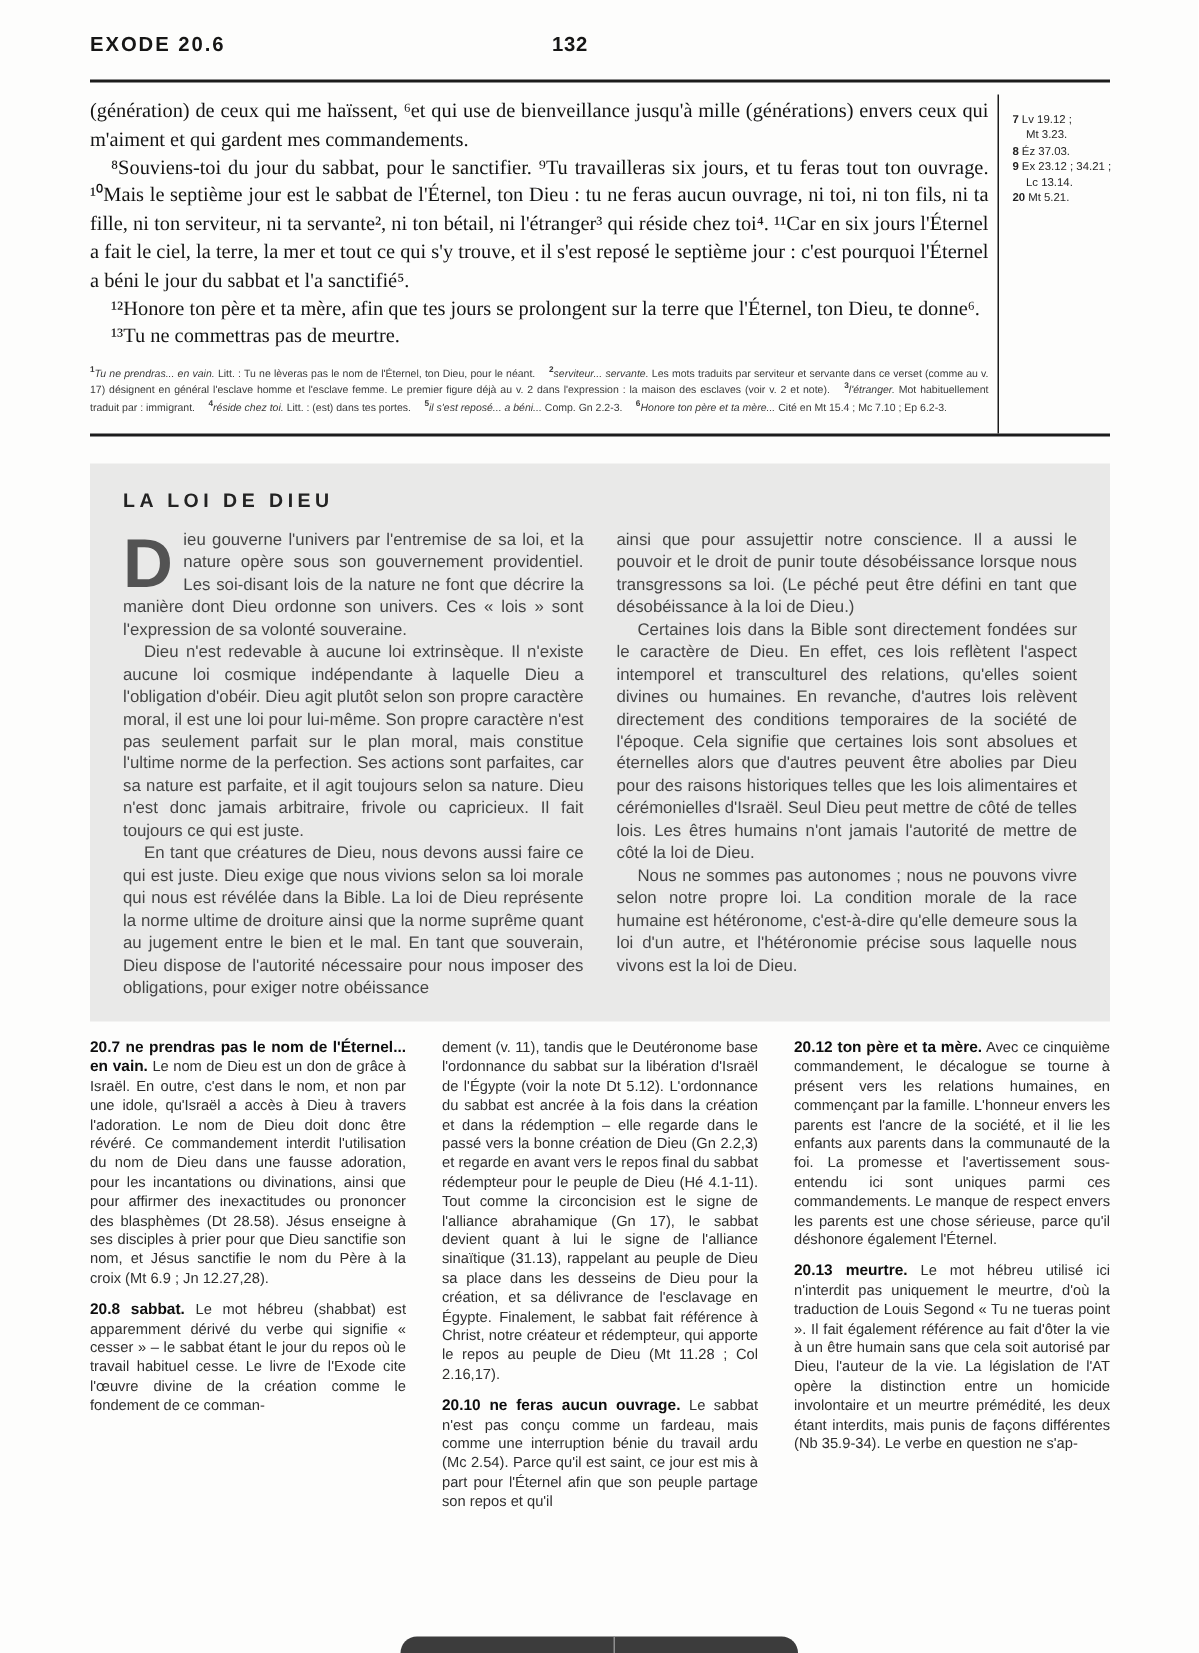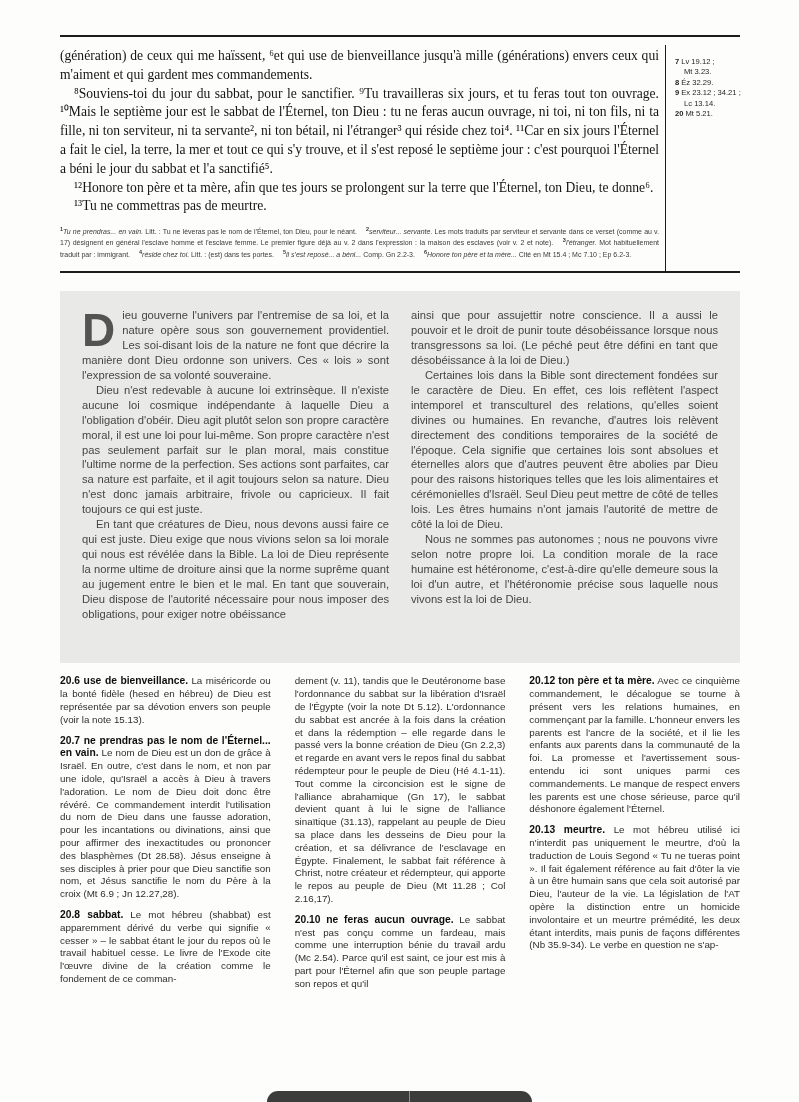--- a/index.html
+++ b/index.html
@@ -92,20 +92,24 @@
   }
   .nav-left { width:54%; border-right:1px solid #8e8e8e; box-sizing:border-box; }
   .nav-right { flex:1; }
 </style>
 </head>
 <body>
 
 <div class="page">
   <div class="content">
 
+    <div class="page-header">
+      <span class="running-head">EXODE 20.6</span>
+      <span class="page-num">132</span>
+    </div>
     <div class="header-rule"></div>
 
     <div class="scripture-row">
       <div class="scripture-main">
         <div class="verse-text">
           <p class="flush">(génération) de ceux qui me haïssent, ⁶et qui use de bienveillance jusqu'à mille (générations) envers ceux qui m'aiment et qui gardent mes commandements.</p>
           <p>⁸Souviens-toi du jour du sabbat, pour le sanctifier. ⁹Tu travailleras six jours, et tu feras tout ton ouvrage. ¹⁰Mais le septième jour est le sabbat de l'Éternel, ton Dieu : tu ne feras aucun ouvrage, ni toi, ni ton fils, ni ta fille, ni ton serviteur, ni ta servante², ni ton bétail, ni l'étranger³ qui réside chez toi⁴. ¹¹Car en six jours l'Éternel a fait le ciel, la terre, la mer et tout ce qui s'y trouve, et il s'est reposé le septième jour : c'est pourquoi l'Éternel a béni le jour du sabbat et l'a sanctifié⁵.</p>
           <p>¹²Honore ton père et ta mère, afin que tes jours se prolongent sur la terre que l'Éternel, ton Dieu, te donne⁶.</p>
           <p>¹³Tu ne commettras pas de meurtre.</p>
         </div>
@@ -114,46 +118,46 @@
           <span class="fn"><sup>2</sup><i>serviteur... servante.</i> <span>Les mots traduits par serviteur et servante dans ce verset (comme au v. 17) désignent en général l'esclave homme et l'esclave femme. Le premier figure déjà au v. 2 dans l'expression : la maison des esclaves (voir v. 2 et note).</span></span>
           <span class="fn"><sup>3</sup><i>l'étranger.</i> <span>Mot habituellement traduit par : immigrant.</span></span>
           <span class="fn"><sup>4</sup><i>réside chez toi.</i> <span>Litt. : (est) dans tes portes.</span></span>
           <span class="fn"><sup>5</sup><i>il s'est reposé... a béni...</i> <span>Comp. Gn 2.2-3.</span></span>
           <span class="fn"><sup>6</sup><i>Honore ton père et ta mère...</i> <span>Cité en Mt 15.4 ; Mc 7.10 ; Ep 6.2-3.</span></span>
         </div>
       </div>
       <div class="margin-refs">
         <div class="mr"><b>7</b><span>Lv 19.12 ;</span></div>
         <div class="mr cont"><span>Mt 3.23.</span></div>
-        <div class="mr"><b>8</b><span>Éz 32.29.</span></div>
+        <div class="mr"><b>8</b><span>Éz 37.03.</span></div>
         <div class="mr"><b>9</b><span>Ex 23.12 ; 34.21 ;</span></div>
         <div class="mr cont"><span>Lc 13.14.</span></div>
         <div class="mr"><b>20</b><span>Mt 5.21.</span></div>
       </div>
     </div>
     <div class="bottom-rule"></div>
 
     <section class="article-box">
+      <h2 class="article-title">LA LOI DE DIEU</h2>
       <div class="article-cols">
         <div class="acol">
           <p class="flush"><span class="dropcap">D</span><span>ieu gouverne l'univers par l'entremise de sa loi, et la nature opère sous son gouvernement providentiel. Les soi-disant lois de la nature ne font que décrire la manière dont Dieu ordonne son univers. Ces « lois » sont l'expression de sa volonté souveraine.</span></p>
           <p>Dieu n'est redevable à aucune loi extrinsèque. Il n'existe aucune loi cosmique indépendante à laquelle Dieu a l'obligation d'obéir. Dieu agit plutôt selon son propre caractère moral, il est une loi pour lui-même. Son propre caractère n'est pas seulement parfait sur le plan moral, mais constitue l'ultime norme de la perfection. Ses actions sont parfaites, car sa nature est parfaite, et il agit toujours selon sa nature. Dieu n'est donc jamais arbitraire, frivole ou capricieux. Il fait toujours ce qui est juste.</p>
           <p>En tant que créatures de Dieu, nous devons aussi faire ce qui est juste. Dieu exige que nous vivions selon sa loi morale qui nous est révélée dans la Bible. La loi de Dieu représente la norme ultime de droiture ainsi que la norme suprême quant au jugement entre le bien et le mal. En tant que souverain, Dieu dispose de l'autorité nécessaire pour nous imposer des obligations, pour exiger notre obéissance</p>
         </div>
         <div class="acol">
           <p class="flush">ainsi que pour assujettir notre conscience. Il a aussi le pouvoir et le droit de punir toute désobéissance lorsque nous transgressons sa loi. (Le péché peut être défini en tant que désobéissance à la loi de Dieu.)</p>
           <p>Certaines lois dans la Bible sont directement fondées sur le caractère de Dieu. En effet, ces lois reflètent l'aspect intemporel et transculturel des relations, qu'elles soient divines ou humaines. En revanche, d'autres lois relèvent directement des conditions temporaires de la société de l'époque. Cela signifie que certaines lois sont absolues et éternelles alors que d'autres peuvent être abolies par Dieu pour des raisons historiques telles que les lois alimentaires et cérémonielles d'Israël. Seul Dieu peut mettre de côté de telles lois. Les êtres humains n'ont jamais l'autorité de mettre de côté la loi de Dieu.</p>
           <p>Nous ne sommes pas autonomes ; nous ne pouvons vivre selon notre propre loi. La condition morale de la race humaine est hétéronome, c'est-à-dire qu'elle demeure sous la loi d'un autre, et l'hétéronomie précise sous laquelle nous vivons est la loi de Dieu.</p>
         </div>
       </div>
     </section>
 
     <section class="study-notes">
       <div class="ncol">
-        <p><b>20.6 use de bienveillance.</b> <span>La miséricorde ou la bonté fidèle (hesed en hébreu) de Dieu est représentée par sa dévotion envers son peuple (voir la note 15.13).</span></p>
         <p><b>20.7 ne prendras pas le nom de l'Éternel... en vain.</b> <span>Le nom de Dieu est un don de grâce à Israël. En outre, c'est dans le nom, et non par une idole, qu'Israël a accès à Dieu à travers l'adoration. Le nom de Dieu doit donc être révéré. Ce commandement interdit l'utilisation du nom de Dieu dans une fausse adoration, pour les incantations ou divinations, ainsi que pour affirmer des inexactitudes ou prononcer des blasphèmes (Dt 28.58). Jésus enseigne à ses disciples à prier pour que Dieu sanctifie son nom, et Jésus sanctifie le nom du Père à la croix (Mt 6.9 ; Jn 12.27,28).</span></p>
         <p><b>20.8 sabbat.</b> <span>Le mot hébreu (shabbat) est apparemment dérivé du verbe qui signifie « cesser » – le sabbat étant le jour du repos où le travail habituel cesse. Le livre de l'Exode cite l'œuvre divine de la création comme le fondement de ce comman-</span></p>
       </div>
       <div class="ncol">
         <p><span>dement (v. 11), tandis que le Deutéronome base l'ordonnance du sabbat sur la libération d'Israël de l'Égypte (voir la note Dt 5.12). L'ordonnance du sabbat est ancrée à la fois dans la création et dans la rédemption – elle regarde dans le passé vers la bonne création de Dieu (Gn 2.2,3) et regarde en avant vers le repos final du sabbat rédempteur pour le peuple de Dieu (Hé 4.1-11). Tout comme la circoncision est le signe de l'alliance abrahamique (Gn 17), le sabbat devient quant à lui le signe de l'alliance sinaïtique (31.13), rappelant au peuple de Dieu sa place dans les desseins de Dieu pour la création, et sa délivrance de l'esclavage en Égypte. Finalement, le sabbat fait référence à Christ, notre créateur et rédempteur, qui apporte le repos au peuple de Dieu (Mt 11.28 ; Col 2.16,17).</span></p>
         <p><b>20.10 ne feras aucun ouvrage.</b> <span>Le sabbat n'est pas conçu comme un fardeau, mais comme une interruption bénie du travail ardu (Mc 2.54). Parce qu'il est saint, ce jour est mis à part pour l'Éternel afin que son peuple partage son repos et qu'il</span></p>
       </div>
       <div class="ncol">
         <p><b>20.12 ton père et ta mère.</b> <span>Avec ce cinquième commandement, le décalogue se tourne à présent vers les relations humaines, en commençant par la famille. L'honneur envers les parents est l'ancre de la société, et il lie les enfants aux parents dans la communauté de la foi. La promesse et l'avertissement sous-entendu ici sont uniques parmi ces commandements. Le manque de respect envers les parents est une chose sérieuse, parce qu'il déshonore également l'Éternel.</span></p>
         <p><b>20.13 meurtre.</b> <span>Le mot hébreu utilisé ici n'interdit pas uniquement le meurtre, d'où la traduction de Louis Segond « Tu ne tueras point ». Il fait également référence au fait d'ôter la vie à un être humain sans que cela soit autorisé par Dieu, l'auteur de la vie. La législation de l'AT opère la distinction entre un homicide involontaire et un meurtre prémédité, les deux étant interdits, mais punis de façons différentes (Nb 35.9-34). Le verbe en question ne s'ap-</span></p>

